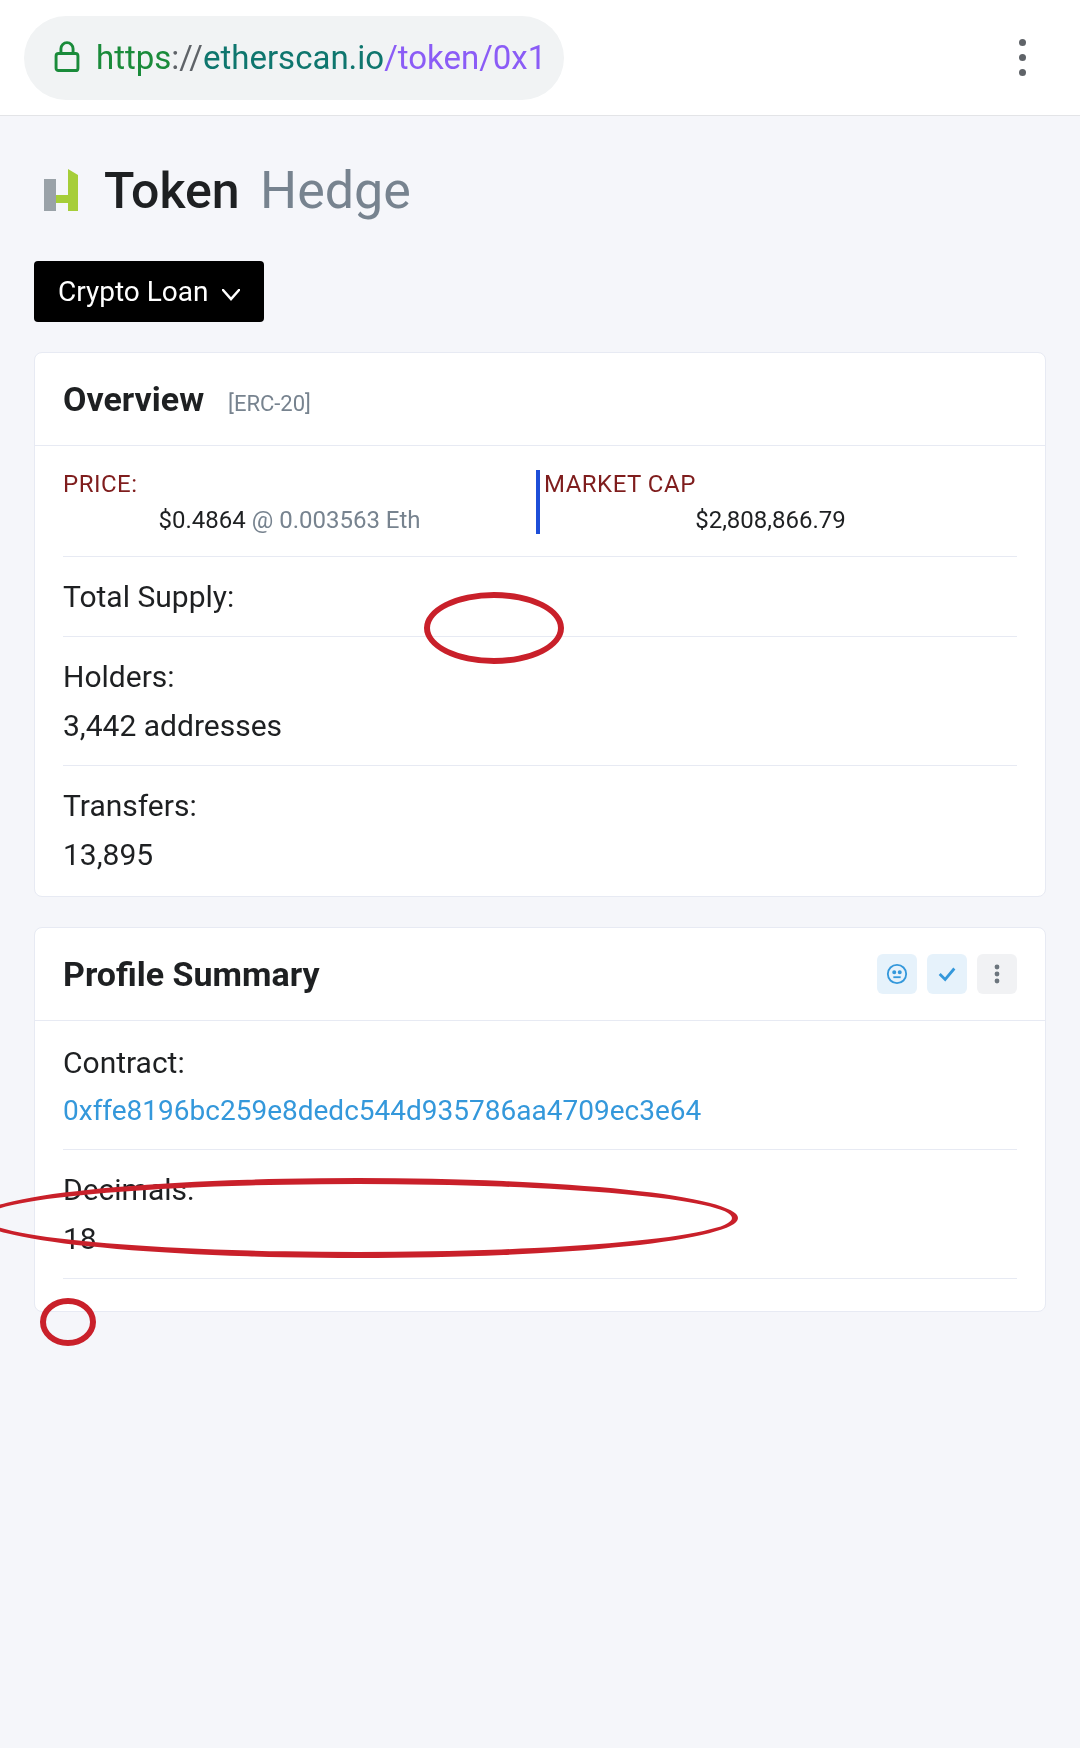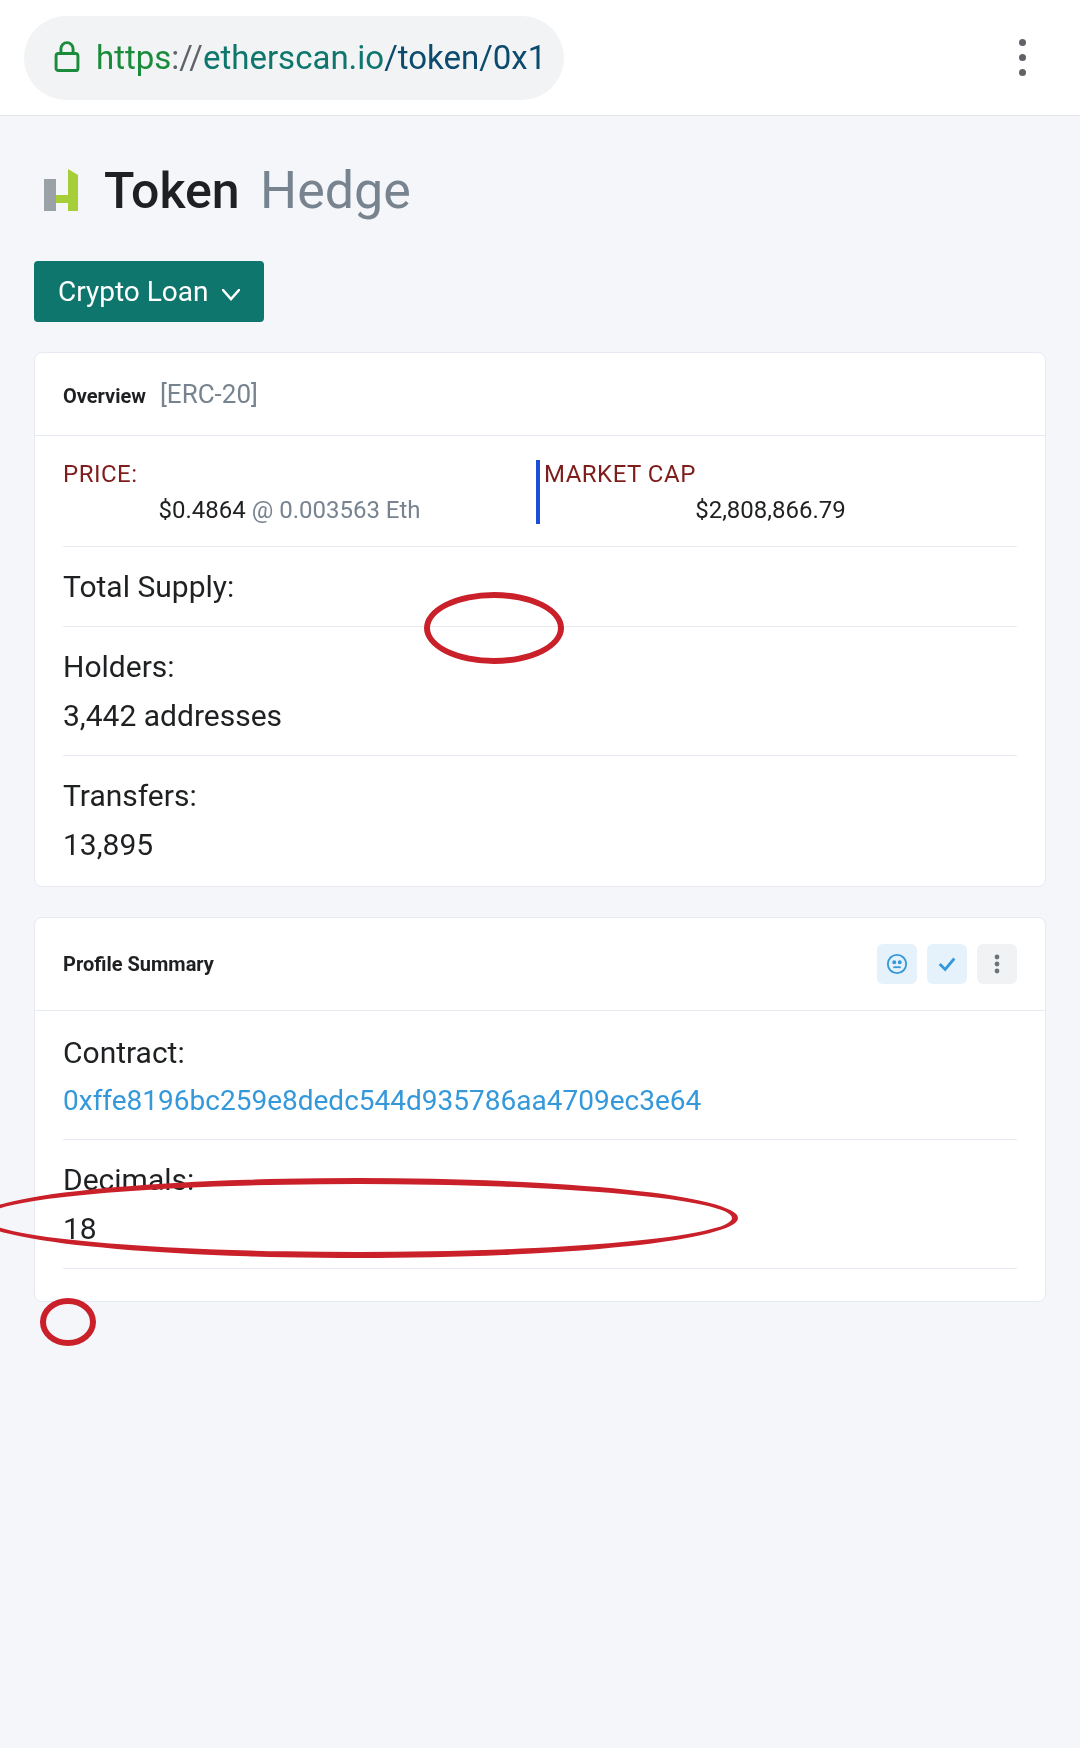--- a/index.html
+++ b/index.html
@@ -4,35 +4,35 @@
 <style>
   * { box-sizing: border-box; margin: 0; padding: 0; }
   html, body { width: 1080px; height: 1748px; font-family: -apple-system, BlinkMacSystemFont, "Segoe UI", Roboto, Helvetica, Arial, sans-serif; background: #ffffff; }
   .browser-bar { height: 116px; display: flex; align-items: center; padding: 0 24px; border-bottom: 1px solid #e3e4e7; }
   .url-pill { flex: 0 0 auto; width: 540px; height: 84px; background: #f1f3f4; border-radius: 42px; display: flex; align-items: center; padding: 0 28px; overflow: hidden; }
   .lock-icon { color: #1a8b3a; flex: 0 0 auto; margin-right: 14px; }
   .url-text { font-size: 33px; white-space: nowrap; }
   .url-scheme { color: #1a8b3a; }
   .url-sep { color: #5f6368; }
   .url-host { color: #0f766e; }
-  .url-path { color: #0c4a6e; }
+  .url-path { color: #8b5cf6; }
   .browser-spacer { flex: 1; }
   .kebab { width: 48px; height: 48px; display: flex; flex-direction: column; align-items: center; justify-content: center; gap: 8px; margin-right: 10px; }
   .kebab span { width: 7px; height: 7px; background: #5f6368; border-radius: 50%; }
   .page { background: #f5f6fa; padding: 34px; min-height: calc(1748px - 116px); }
   .title-row { display: flex; align-items: center; gap: 22px; margin-top: 10px; margin-bottom: 40px; }
   .token-logo { width: 48px; height: 60px; position: relative; }
   .h1 { font-size: 50px; font-weight: 500; color: #1e2022; }
   .h1-sub { font-size: 52px; font-weight: 400; color: #77838f; margin-left: 8px; }
-  .tag-btn { display: inline-flex; align-items: center; gap: 14px; background: #0f766e; color: #fff; font-size: 28px; padding: 14px 24px; border-radius: 4px; margin-bottom: 30px; cursor: pointer; }
+  .tag-btn { display: inline-flex; align-items: center; gap: 14px; background: #000000; color: #fff; font-size: 28px; padding: 14px 24px; border-radius: 4px; margin-bottom: 30px; cursor: pointer; }
   .tag-btn .chev { }
   .card { background: #fff; border: 1px solid #e7eaf3; border-radius: 8px; margin-bottom: 30px; }
   .card-header { padding: 26px 28px; border-bottom: 1px solid #e7eaf3; display: flex; align-items: center; justify-content: space-between; }
-  .card-header-title { font-size: 20px; font-weight: 700; color: #1e2022; }
-  .card-header-sub { font-size: 26px; font-weight: 400; color: #77838f; margin-left: 10px; }
+  .card-header-title { font-size: 34px; font-weight: 700; color: #1e2022; }
+  .card-header-sub { font-size: 22px; font-weight: 400; color: #77838f; margin-left: 20px; }
   .card-body { padding: 24px 28px 10px 28px; }
   .grid2 { display: flex; }
   .grid2 .col { flex: 1; padding-right: 20px; }
   .grid2 .col + .col { border-left: 4px solid #1d4ed8; padding-left: 4px; }
   .label-sm { font-size: 24px; color: #7f1d1d; letter-spacing: 0.5px; margin-bottom: 8px; }
   .val-lg { font-size: 24px; color: #1e2022; text-align: center; }
   .val-muted { color: #77838f; }
   .hr { border: none; border-top: 1px solid #e7eaf3; margin: 22px 0; }
   .row-label { font-size: 30px; color: #1e2022; margin-bottom: 14px; }
   .row-value { font-size: 30px; color: #1e2022; }

